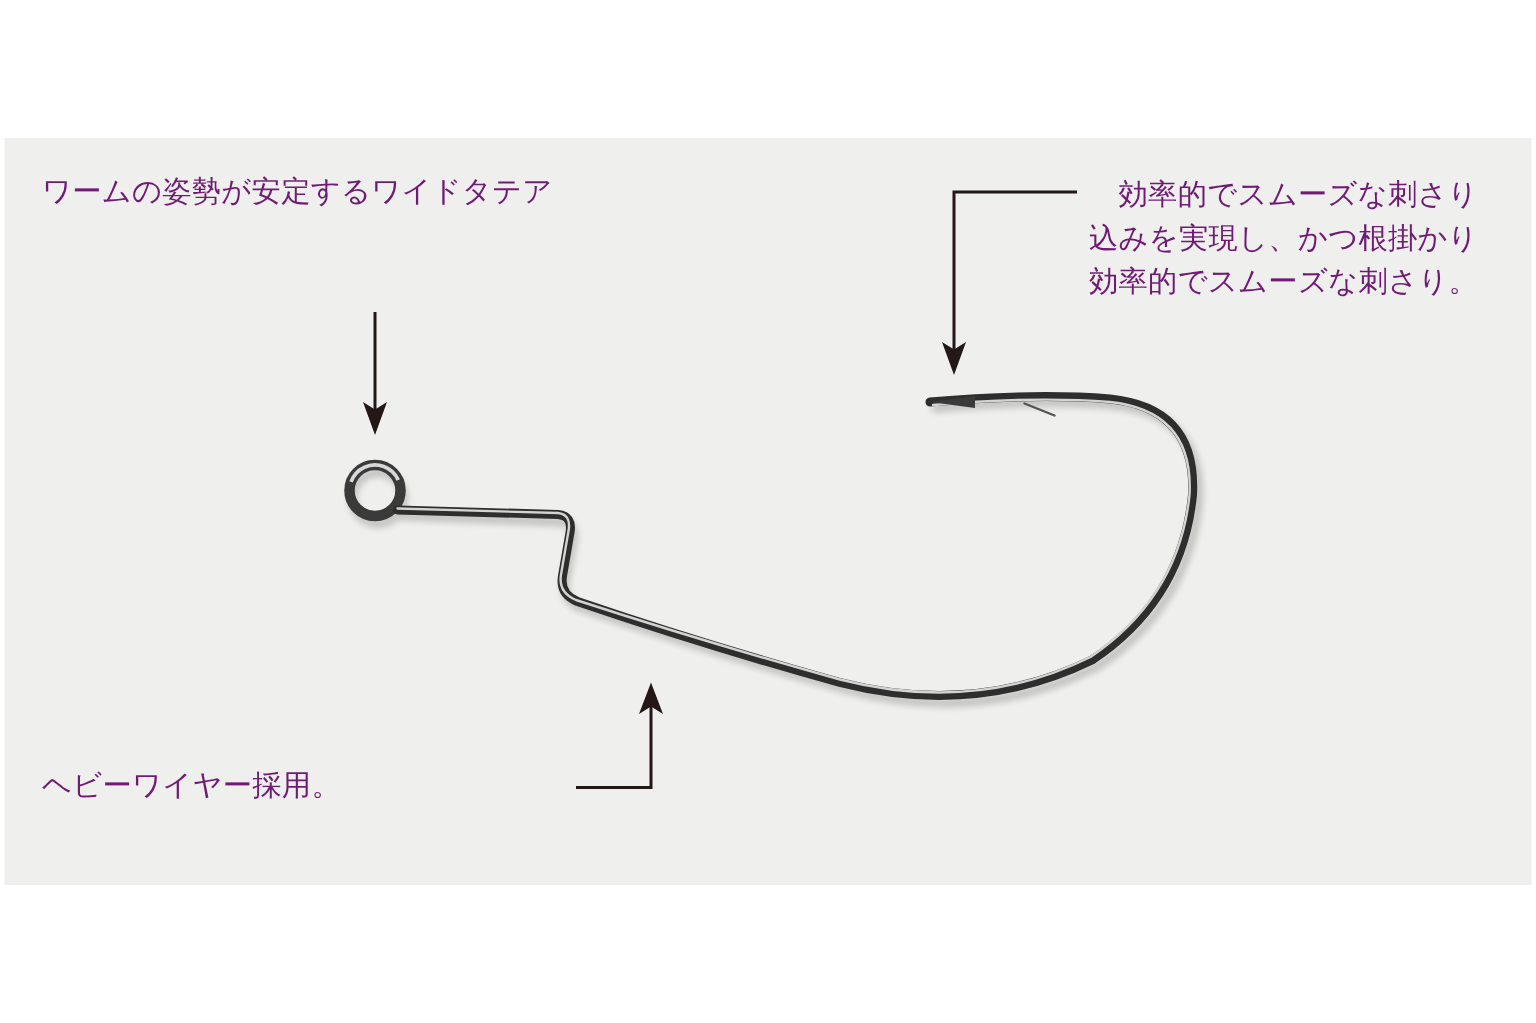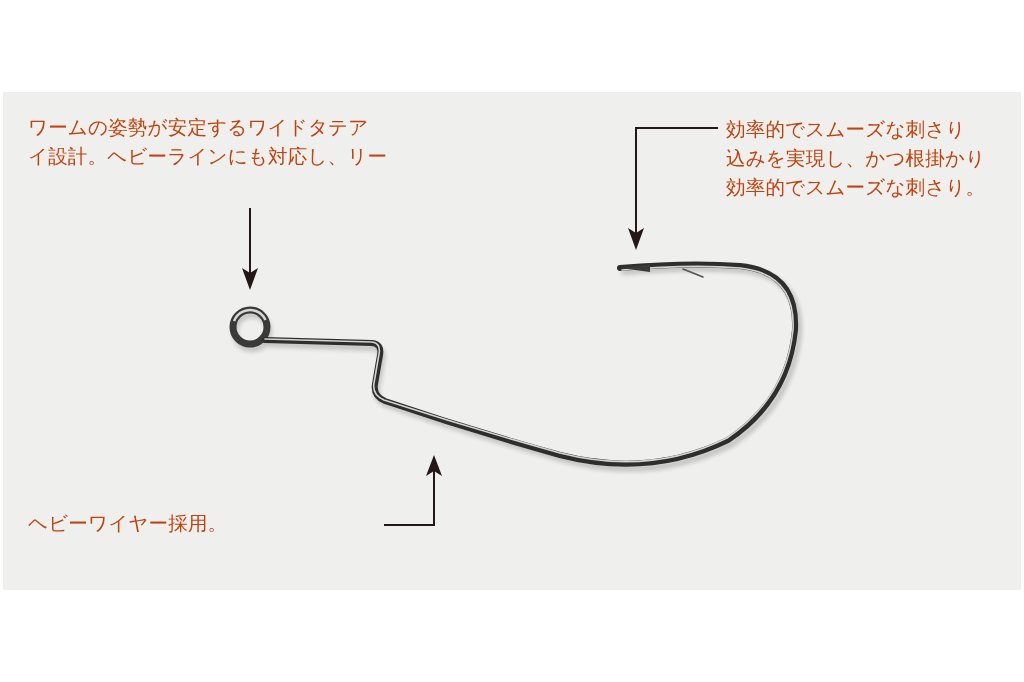--- a/index.html
+++ b/index.html
@@ -17,29 +17,29 @@
     .panel {
       position: absolute;
       left: 3px;
       top: 92px;
       width: 1018px;
       height: 498px;
       background: #efefed;
     }
     .caption {
       position: absolute;
-      color: #c2410c;
+      color: #701a75;
       font-size: 19.5px;
       line-height: 29px;
       letter-spacing: 0.2px;
       white-space: nowrap;
     }
     .caption .line { display: block; }
     #caption-eye { left: 28px; top: 113px; }
-    #caption-point { left: 726px; top: 115px; }
+    #caption-point { left: 726px; top: 115px; text-align: right; }
     #caption-wire { left: 28px; top: 509px; }
     svg.overlay {
       position: absolute;
       left: 0;
       top: 0;
     }
   </style>
 </head>
 <body>
 
@@ -87,21 +87,20 @@
   </g>
 
   <g>
     <polyline points="384,525 434,525 434,468" fill="none" stroke="#231816" stroke-width="2"></polyline>
     <path d="M426 476 L434 455 L442 476 L434 471 Z" fill="#231816"></path>
   </g>
 </svg>
 
 <div class="caption" id="caption-eye">
   <span class="line">ワームの姿勢が安定するワイドタテア</span>
-  <span class="line">イ設計。ヘビーラインにも対応し、リー</span>
 </div>
 
 <div class="caption" id="caption-point">
   <span class="line">効率的でスムーズな刺さり</span>
   <span class="line">込みを実現し、かつ根掛かり</span>
   <span class="line">効率的でスムーズな刺さり。</span>
 </div>
 
 <div class="caption" id="caption-wire">
   <span class="line">ヘビーワイヤー採用。</span>

